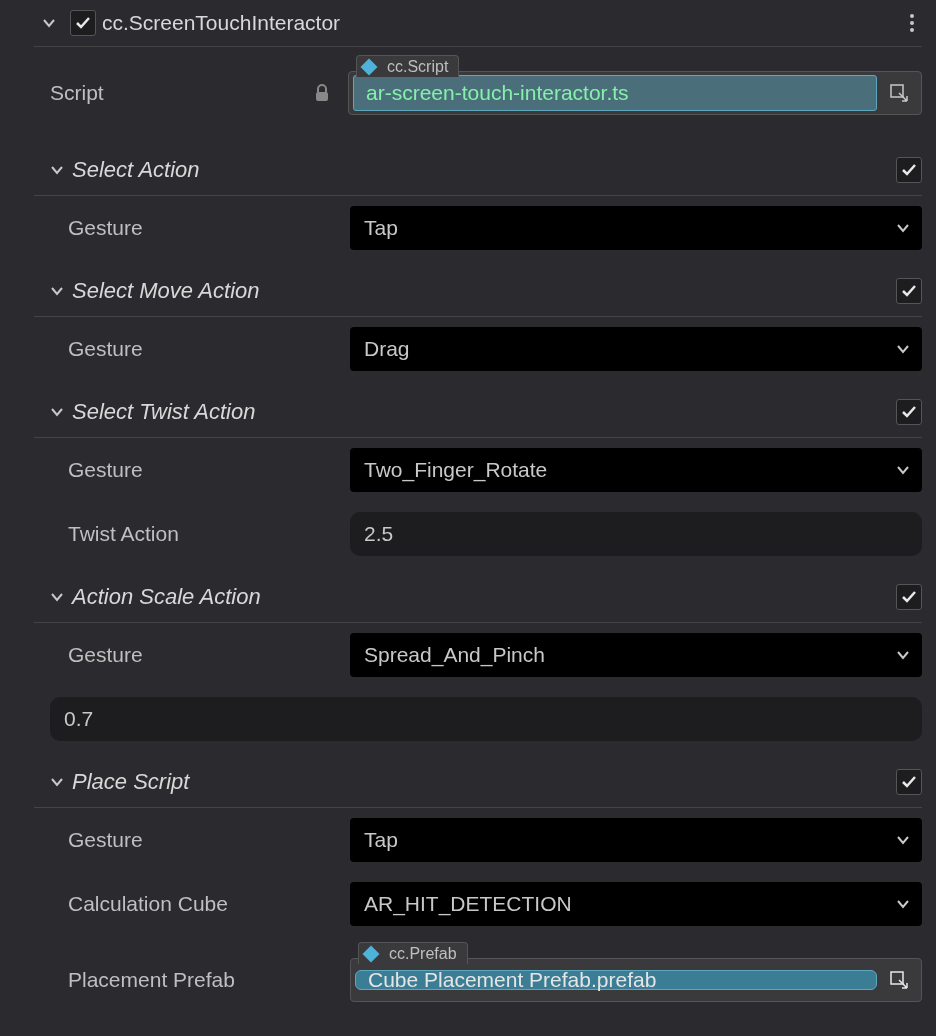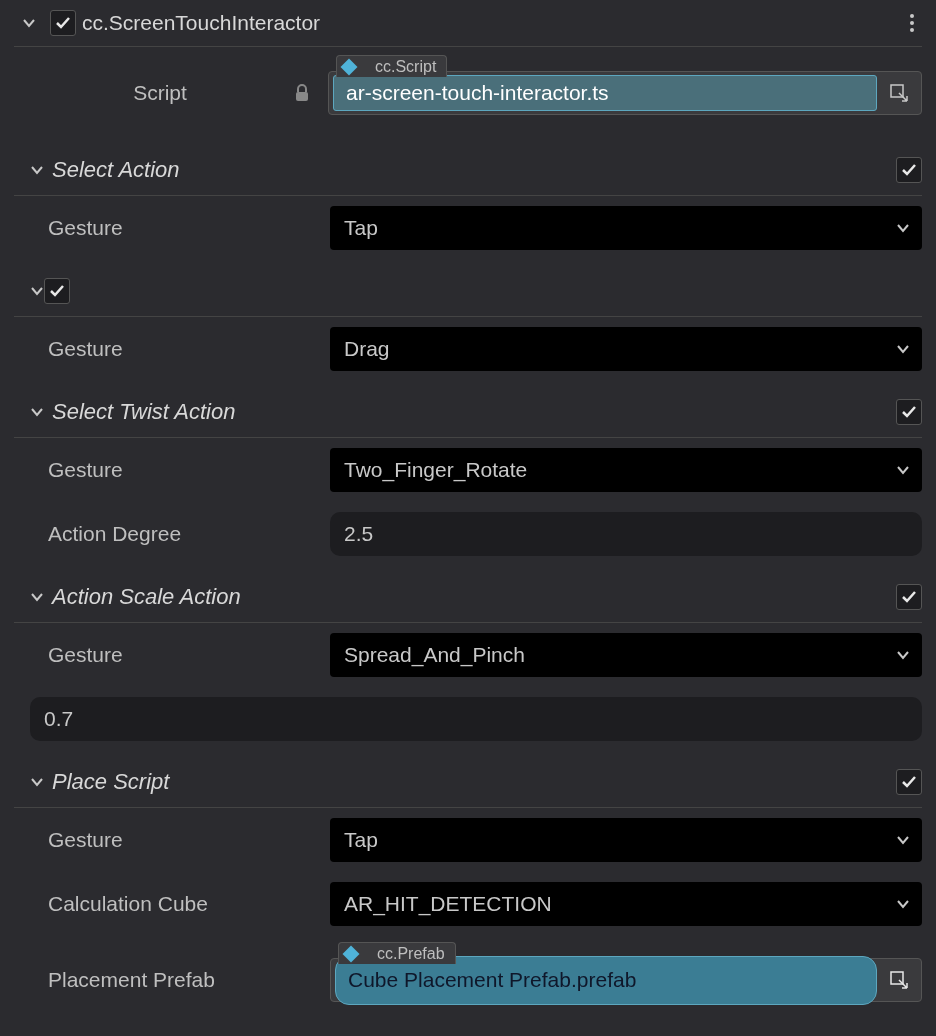--- a/index.html
+++ b/index.html
@@ -7,20 +7,21 @@
     background: #2b2b2f;
     color: #c8c8c8;
     font-family: -apple-system, BlinkMacSystemFont, "Segoe UI", Arial, sans-serif;
     font-size: 20px;
     width: 936px;
     height: 1036px;
     overflow: hidden;
   }
   .component {
     padding: 0;
+    margin-left: 20px;
   }
   .comp-header {
     display: flex;
     align-items: center;
     height: 46px;
     padding: 0 12px 0 18px;
     border-bottom: 1px solid #2b2b2f;
   }
   .comp-header .title {
     color: #d8d8d8;
@@ -43,21 +44,20 @@
     min-height: 56px;
   }
   .label {
     width: 300px;
     color:#bfbfbf;
     font-size:21px;
     padding-left: 18px;
   }
   .label.top {
     padding-left: 0;
-    text-align: center;
   }
   .field {
     flex:1;
     position:relative;
   }
   .dropdown, .numinput, .asset-field {
     width:100%;
     height:44px;
     background:#000000;
     border:none;
@@ -110,41 +110,41 @@
     top:-16px;
     left:8px;
     background:#3a3a3d;
     border:1px solid #555;
     border-bottom:none;
     border-radius:4px 4px 0 0;
     font-size:16px;
     color:#bfbfbf;
     padding:0 10px 0 6px;
     height:22px;
-    display:flex; align-items:center; gap:20px;
+    display:flex; align-items:center; gap:12px;
     z-index:2;
   }
   .asset-field {
     background:#3a3a3d;
     border:1px solid #555;
     padding-right:44px;
   }
   .asset-field.highlight .inner {
     background:#3b7d94;
-    color:#0f172a;
-    border-radius:14px;
-    height:49px;
+    color:#e5e5e5;
+    border-radius:6px;
+    height:20px;
     display:flex; align-items:center;
     padding:0 12px;
     flex:1;
     border:1px solid #5da7bf;
   }
   .asset-field.dim .inner {
     background:#4a6f7a;
-    color:#ffffff;
+    color:#86efac;
     border-radius:3px;
     height:36px;
     display:flex; align-items:center;
     padding:0 12px;
     flex:1;
     border:1px solid #5da7bf;
   }
   .asset-field {
     padding-left:4px; padding-right:4px;
     gap:4px;
@@ -240,20 +240,21 @@
               <path d="M2 4 L7 10 L12 4" stroke="#c8c8c8" stroke-width="2" fill="none"></path>
             </svg></span>
       </div>
     </div>
   </div>
 
   <div class="section-header">
     <svg width="14" height="14" viewBox="0 0 14 14">
         <path d="M2 4 L7 10 L12 4" stroke="#c8c8c8" stroke-width="2" fill="none"></path>
       </svg>
+    <span class="sec-title">Select Move Action</span>
     <span class="checkbox">
       <svg width="16" height="16" viewBox="0 0 16 16">
           <path d="M2 8 L6 12 L14 3" stroke="#e8e8e8" stroke-width="2.5" fill="none"></path>
         </svg>
     </span>
   </div>
   <div class="hr"></div>
   <div class="row">
     <div class="label">Gesture</div>
     <div class="field">
@@ -283,21 +284,21 @@
     <div class="field">
       <div class="dropdown">
         <span>Two_Finger_Rotate</span>
         <span class="chev"><svg width="14" height="14" viewBox="0 0 14 14">
               <path d="M2 4 L7 10 L12 4" stroke="#c8c8c8" stroke-width="2" fill="none"></path>
             </svg></span>
       </div>
     </div>
   </div>
   <div class="row">
-    <div class="label">Action Degree</div>
+    <div class="label">Twist Action</div>
     <div class="field">
       <div class="numinput">
         <span>2.5</span>
       </div>
     </div>
   </div>
 
   <div class="section-header">
     <svg width="14" height="14" viewBox="0 0 14 14">
         <path d="M2 4 L7 10 L12 4" stroke="#c8c8c8" stroke-width="2" fill="none"></path>

